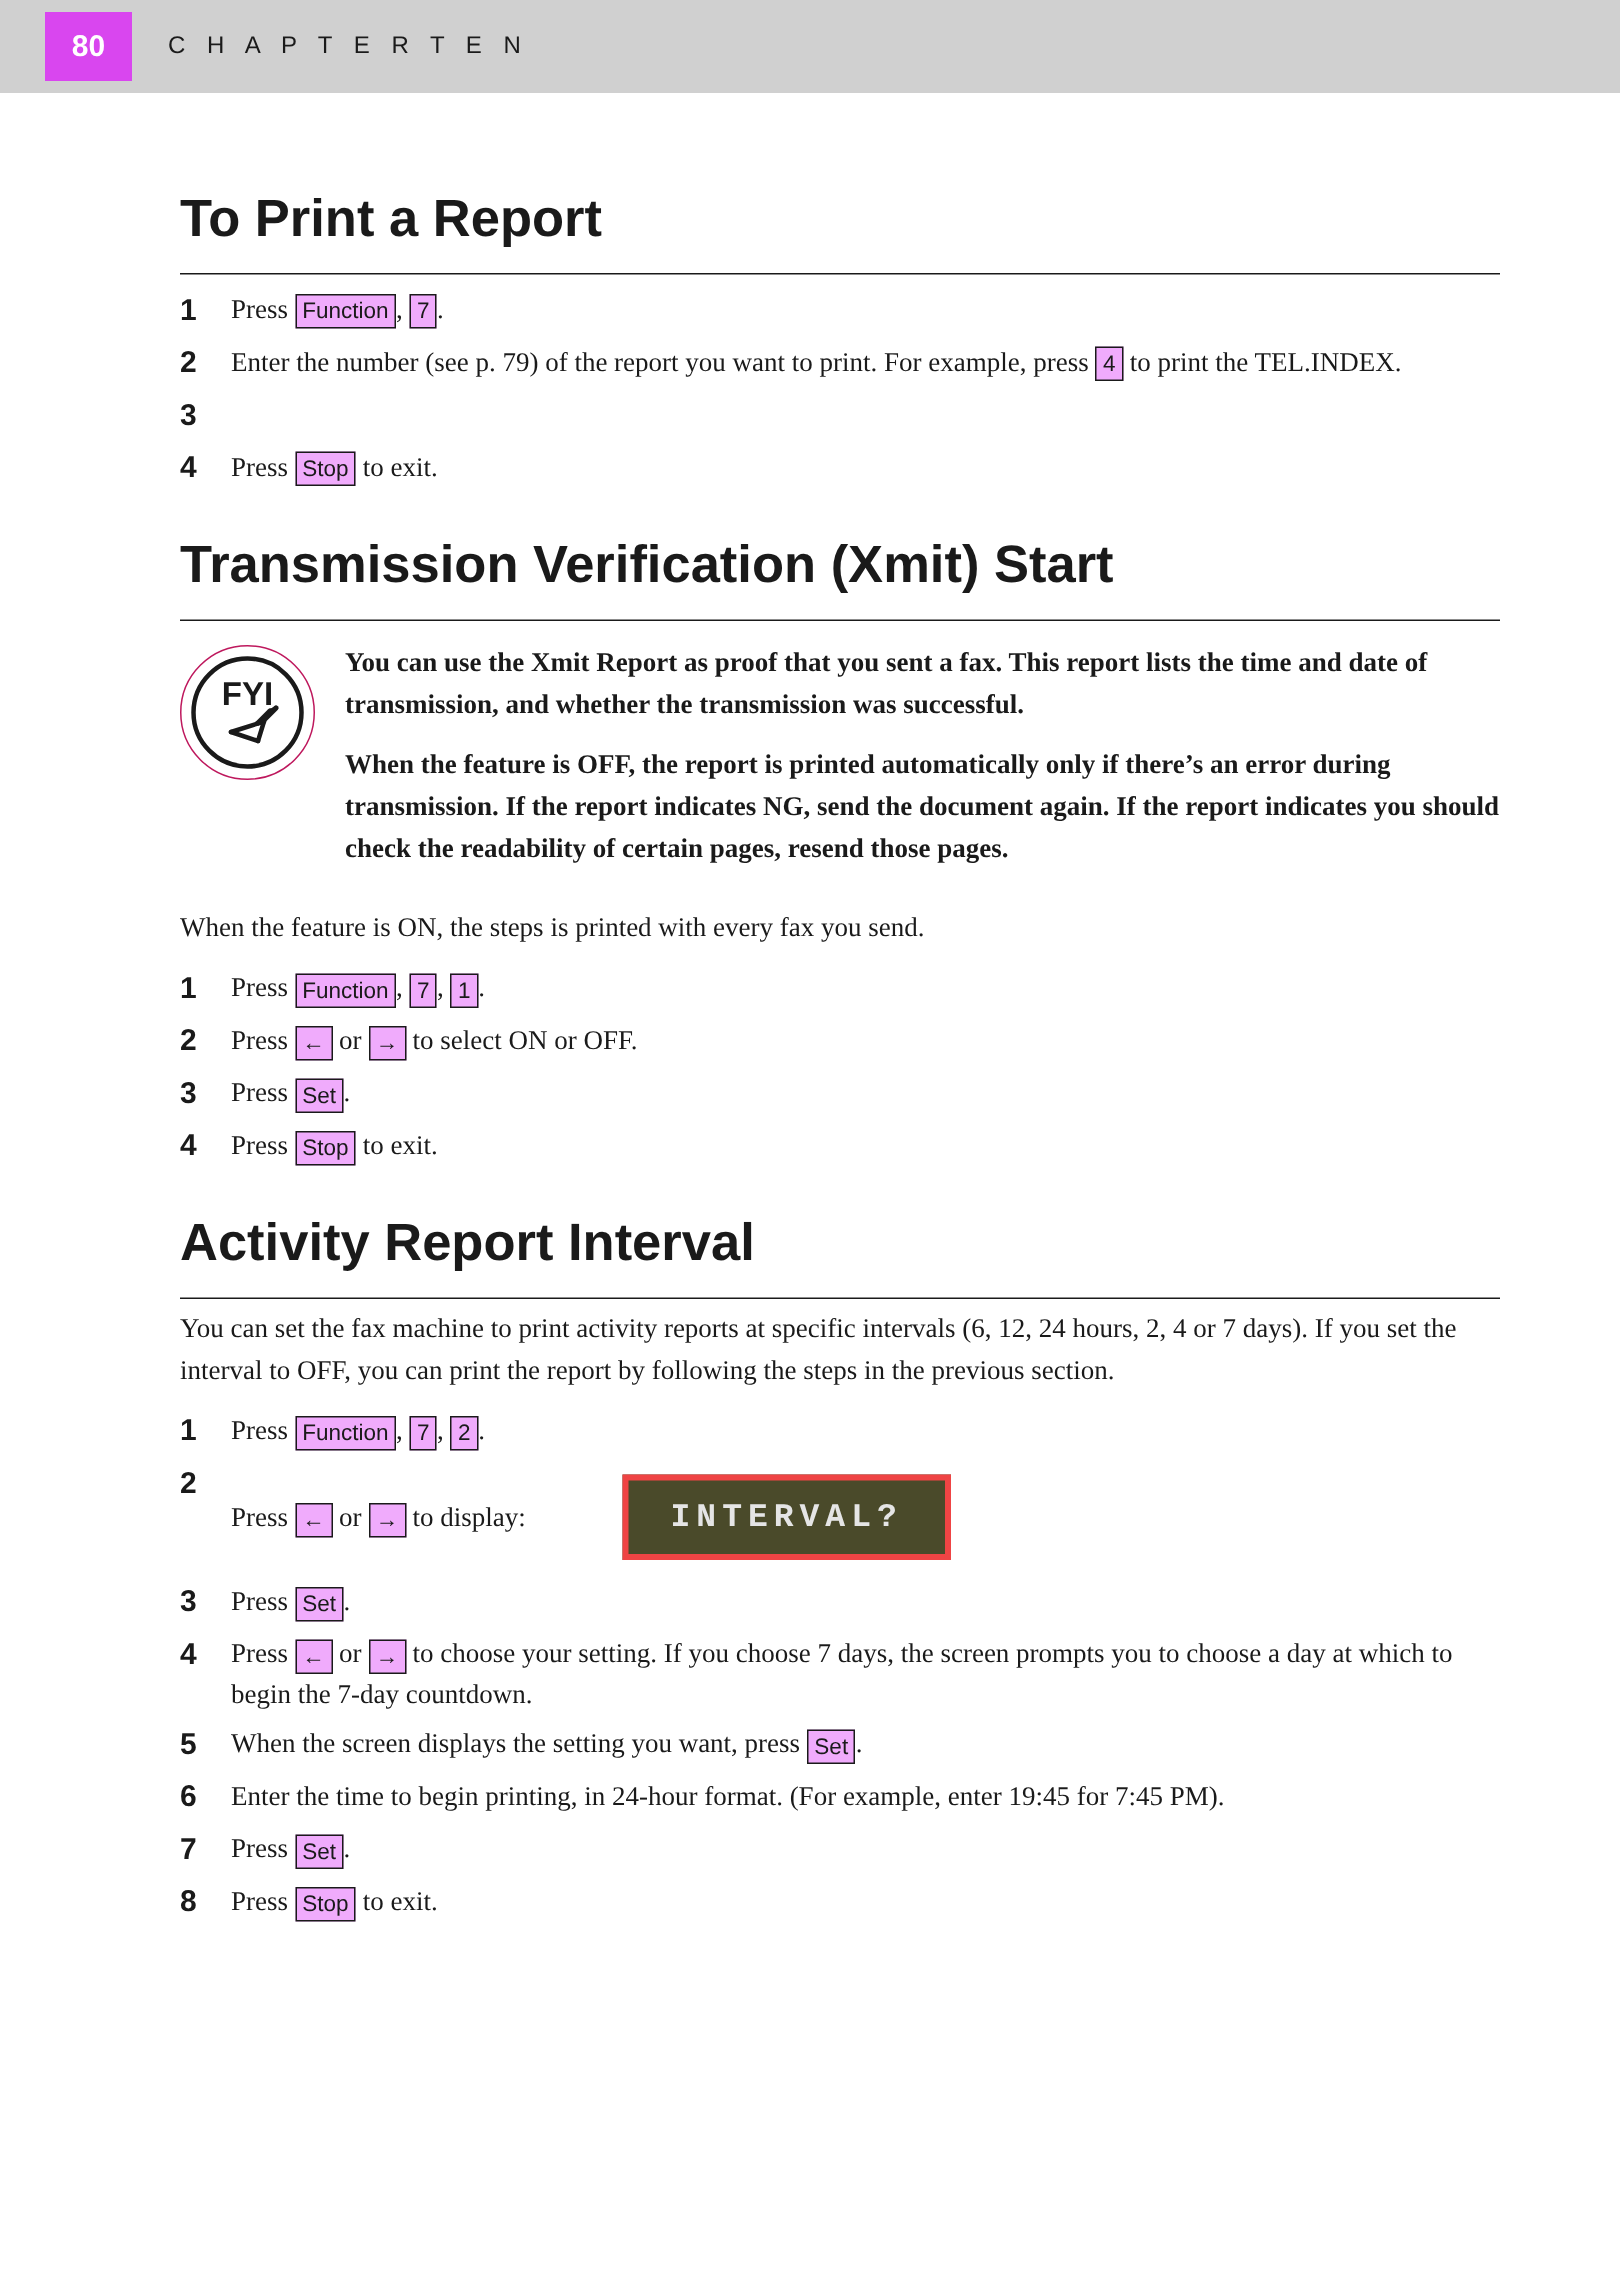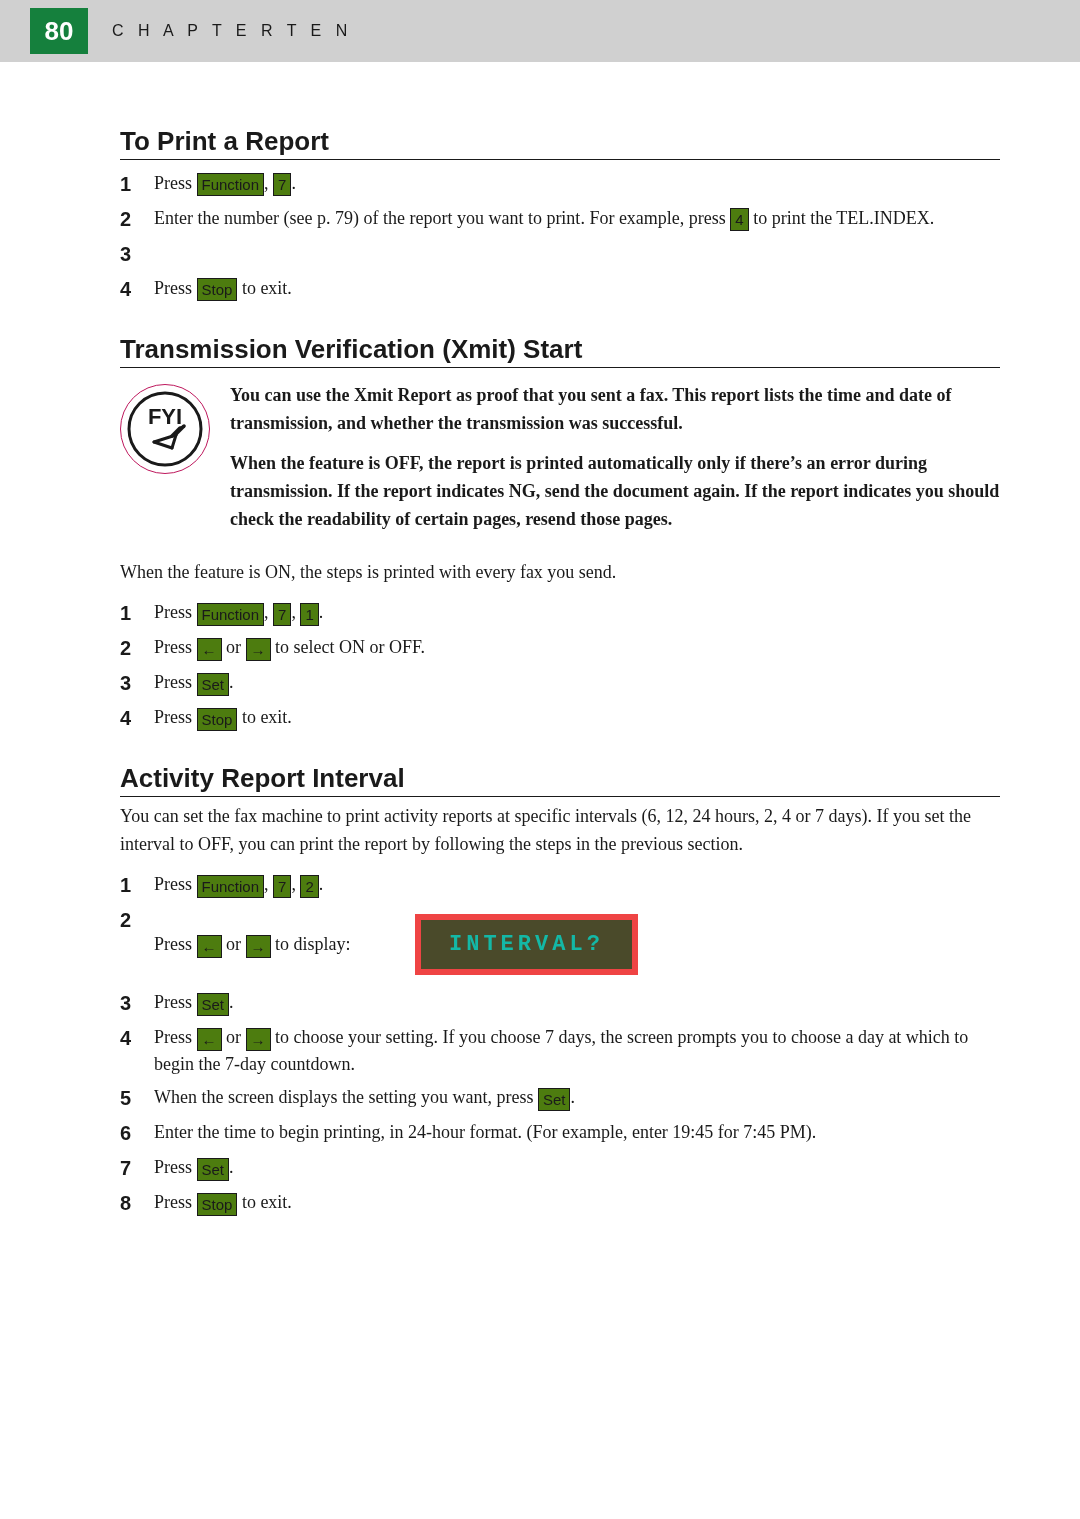--- a/index.html
+++ b/index.html
@@ -23,23 +23,23 @@
       width: 100%;
       background: #d0d0d0;
       height: 62px;
       display: flex;
       align-items: center;
       padding: 0 30px;
       gap: 24px;
     }
 
     .page-number-box {
-      background: #15803d;
+      background: #d946ef;
       color: #ffffff;
-      font-size: 26px;
+      font-size: 20px;
       font-weight: bold;
       font-family: Arial, sans-serif;
       width: 58px;
       height: 46px;
       display: flex;
       align-items: center;
       justify-content: center;
       text-align: right;
     }
 
@@ -51,26 +51,26 @@
       font-weight: normal;
     }
 
     
     .content {
       padding: 40px 80px 40px 120px;
     }
 
     
     .section-title {
-      font-size: 26px;
+      font-size: 35px;
       font-weight: bold;
       font-family: Arial, sans-serif;
       margin-bottom: 6px;
       margin-top: 30px;
-      padding-bottom: 2px;
+      padding-bottom: 16px;
       border-bottom: 1.5px solid #1a1a1a;
     }
 
     .section-title.first {
       margin-top: 10px;
     }
 
     
     .steps-list {
       list-style: none;
@@ -101,21 +101,21 @@
 
     
     .key {
       display: inline-block;
       border: 1px solid #1a1a1a;
       padding: 0px 4px;
       font-size: 15px;
       font-family: Arial, sans-serif;
       line-height: 1.4;
       vertical-align: middle;
-      background: #4d7c0f;
+      background: #f0abfc;
     }
 
     
     .para {
       font-size: 18px;
       line-height: 1.55;
       margin-bottom: 12px;
     }
 
     
@@ -148,28 +148,28 @@
 
     .fyi-text-block {
       flex: 1;
       font-weight: bold;
     }
 
     
     .lcd-display {
       display: inline-block;
       background: #4a4a2a;
-      color: #14b8a6;
+      color: #e5e5e5;
       font-family: 'Courier New', monospace;
       font-size: 22px;
       font-weight: bold;
       letter-spacing: 4px;
       padding: 8px 28px;
       margin: 8px 0 8px 60px;
-      border: 6px solid #ef4444;
+      border: 4px solid #ef4444;
     }
 
     .subsection-wrapper {
       margin-top: 24px;
     }
 
     
     .bold-step {
       font-weight: bold;
     }

